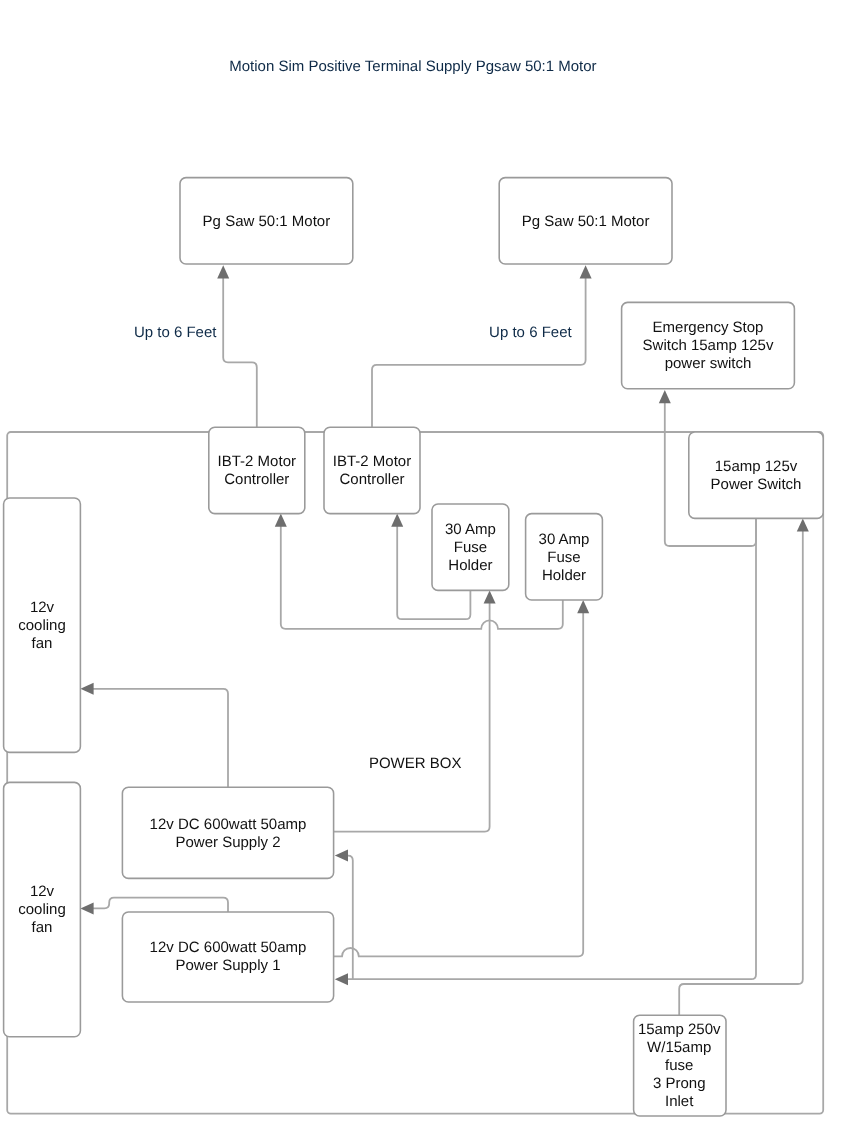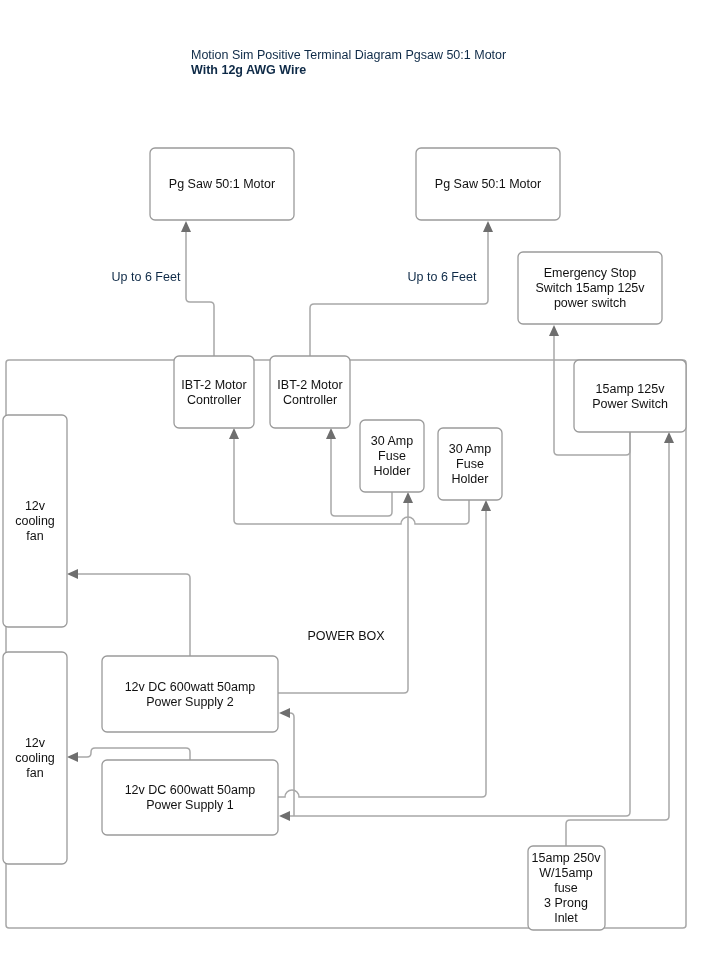--- a/index.html
+++ b/index.html
@@ -13,22 +13,21 @@
   .wire { fill: none; stroke: #a8a8a8; stroke-width: 1.5; }
   .container { fill: none; stroke: #a8a8a8; stroke-width: 1.5; }
   .arrow { fill: #6e6e6e; }
   .lbl { font-family: "Liberation Sans", sans-serif; font-size: 12.5px; fill: #111111; }
   .lbl-blue { font-family: "Liberation Sans", sans-serif; font-size: 12.5px; fill: #0e2a47; }
 </style>
 </head>
 <body>
 
 <div id="title">
-  <div>Motion Sim Positive Terminal Diagram Pgsaw 50:1 Motor</div>
-  <div class="sub">With 12g AWG Wire</div>
+  <div>Motion Sim Positive Terminal Supply Pgsaw 50:1 Motor</div>
 </div>
 
 <svg width="711" height="956" viewBox="0 0 711 956">
 
   <rect class="container" x="6" y="360" width="680" height="568" rx="3"></rect>
   <text class="lbl" x="346" y="640" text-anchor="middle">POWER BOX</text>
 
   <g>
 
     <path class="wire" d="M214 356 V306 Q214 302 210 302 H190 Q186 302 186 298 V228"></path>

